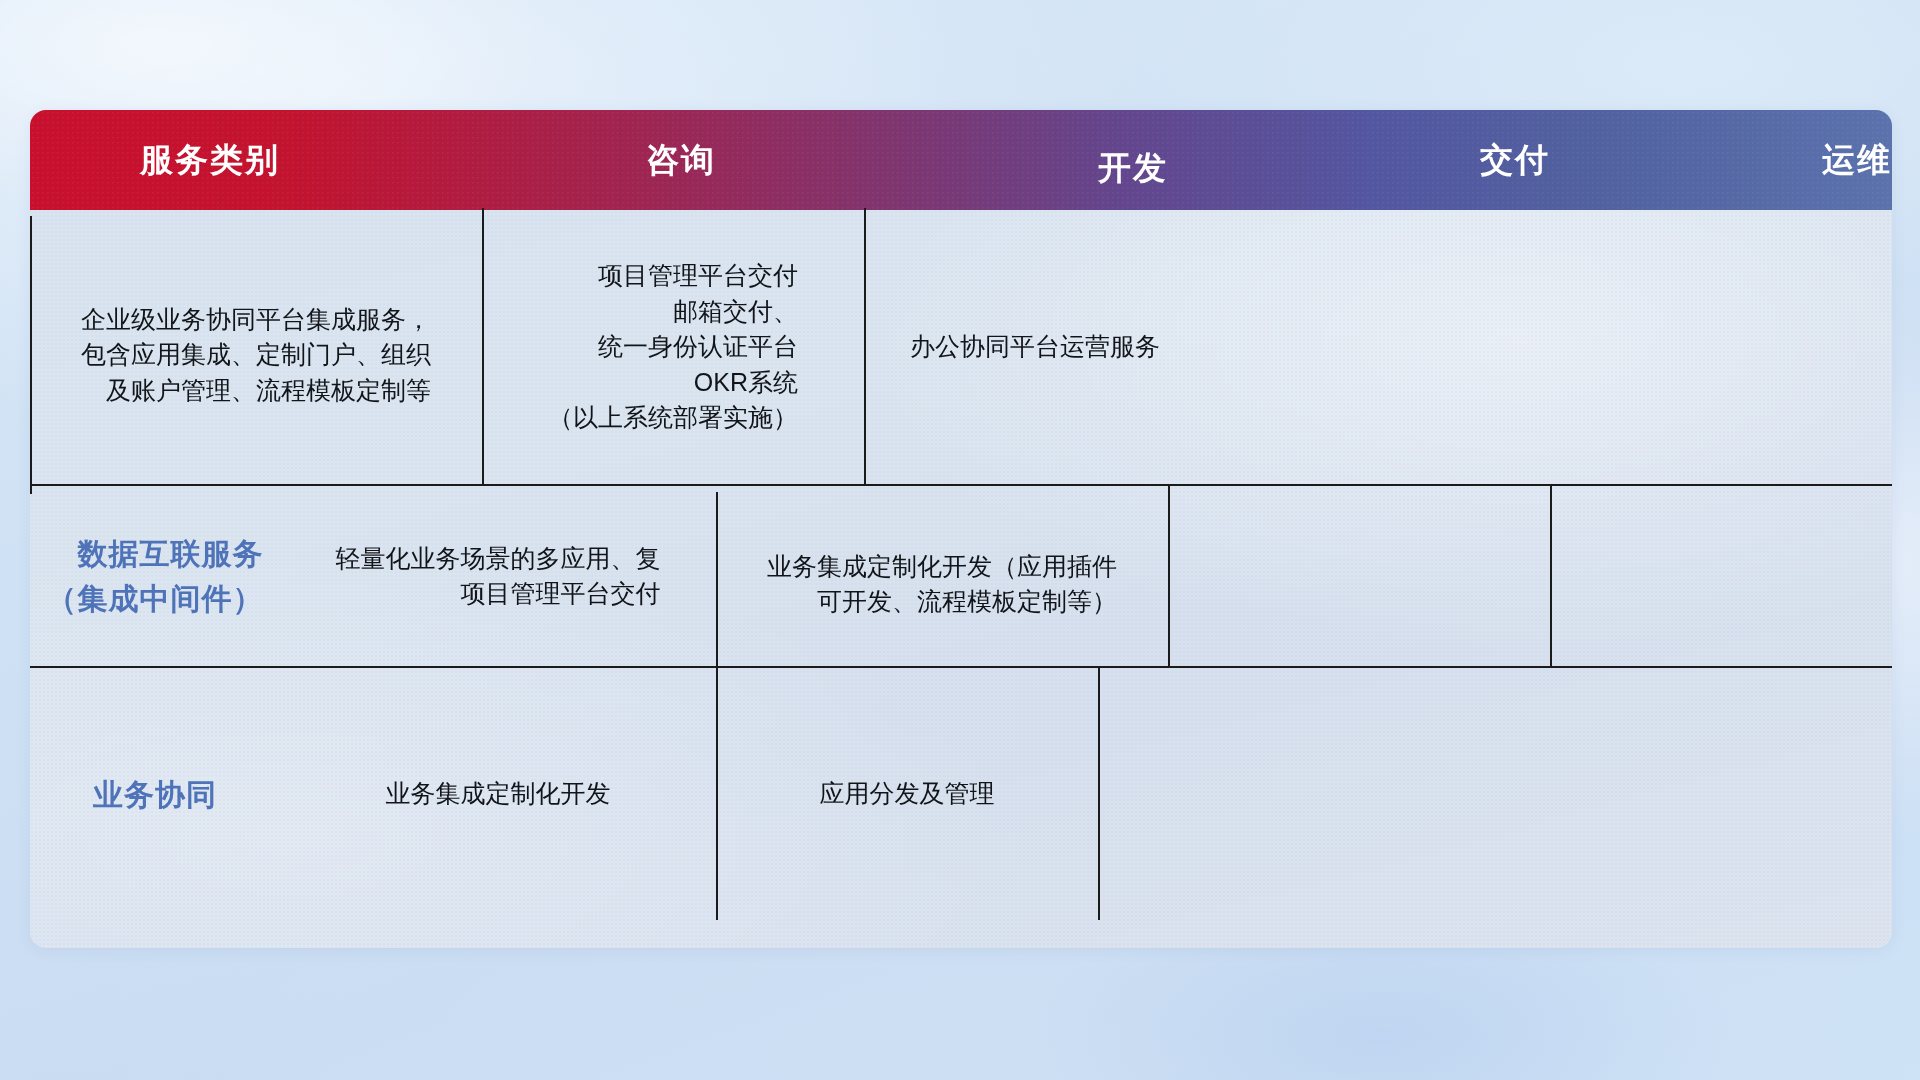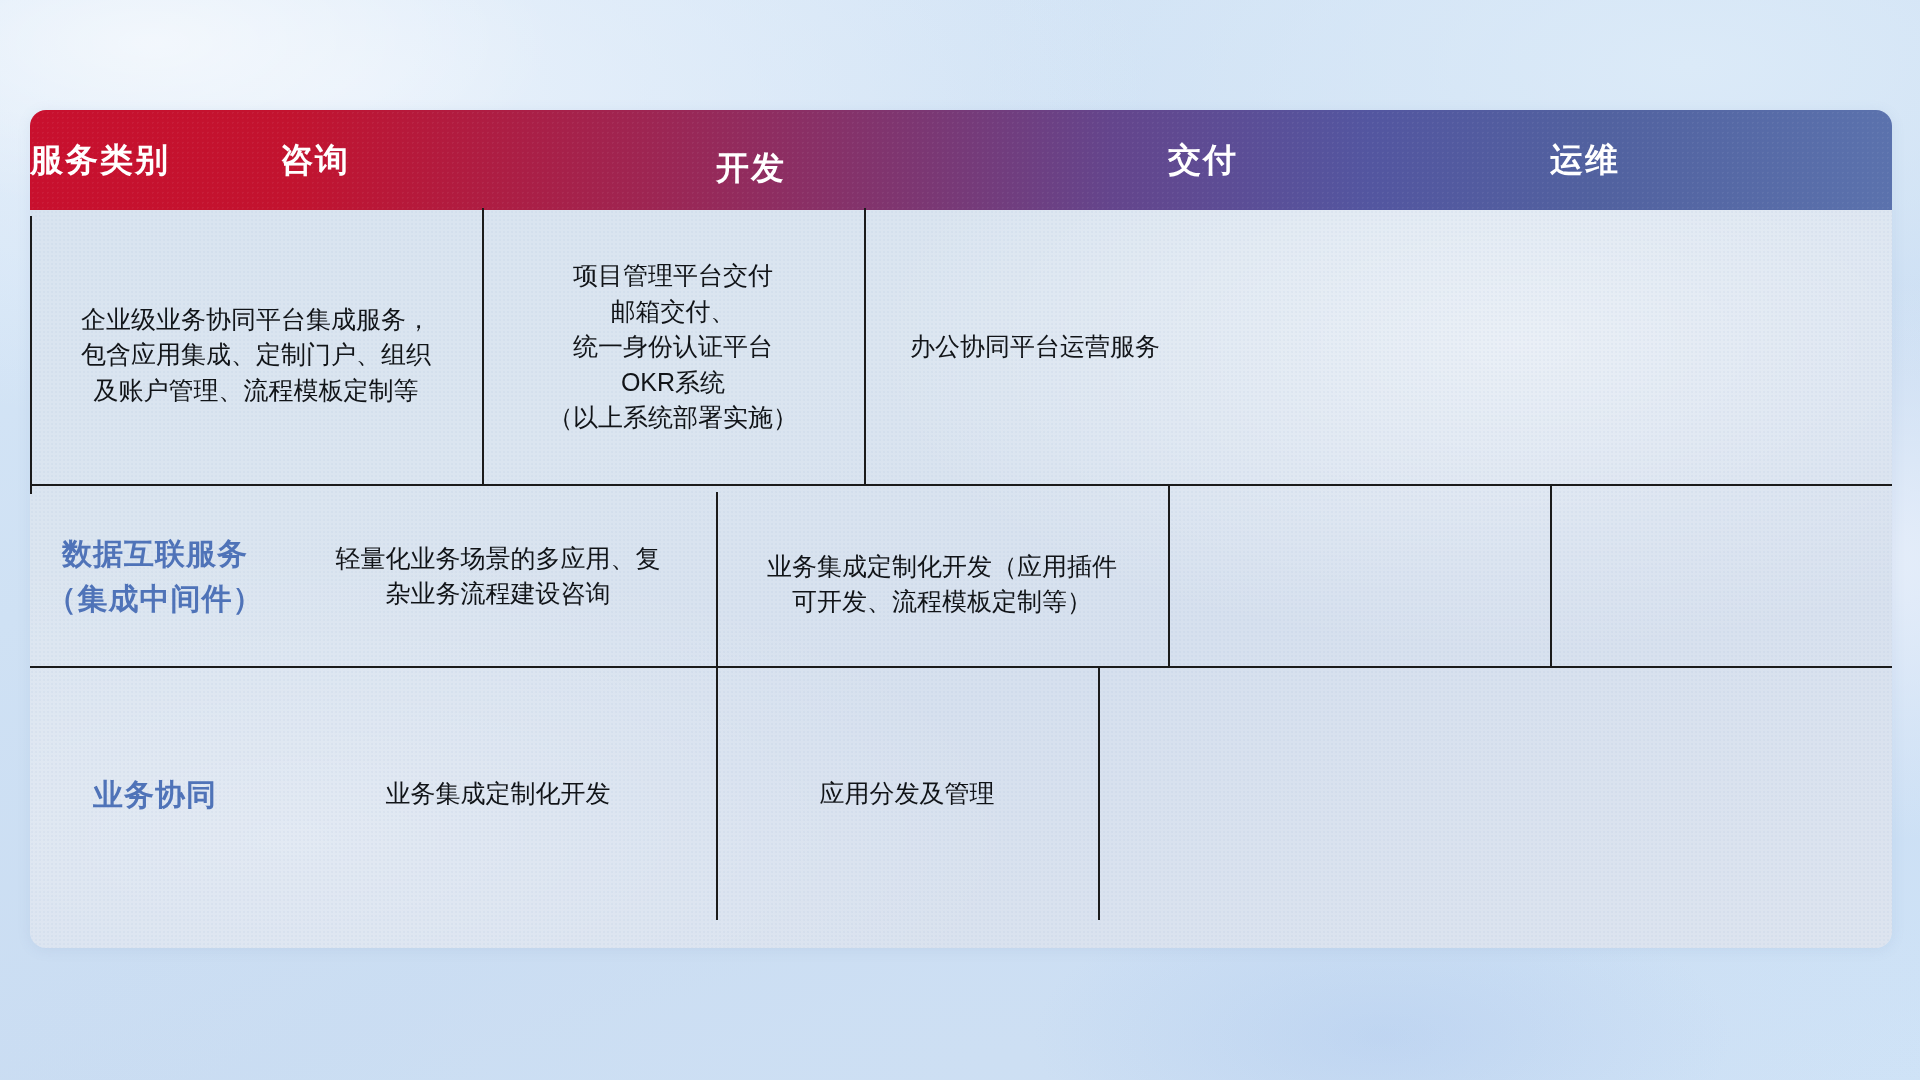--- a/index.html
+++ b/index.html
@@ -72,23 +72,24 @@
     background-size: 5px 5px;
     opacity: .5;
     pointer-events: none;
   }
   .th {
     position: relative;
     z-index: 2;
     color: #ffffff;
     font-size: 33px;
     font-weight: bold;
-    text-align: left;
+    text-align: right;
     letter-spacing: 2px;
     white-space: nowrap;
+    padding-left: 20px;
   }
 
   
   .tbody {
     position: relative;
     height: 738px;
     background:
       radial-gradient(ellipse 50% 60% at 80% 18%, rgba(255,255,255,.45), rgba(255,255,255,0) 70%),
       radial-gradient(ellipse 55% 55% at 14% 85%, rgba(255,255,255,.30), rgba(255,255,255,0) 72%),
       linear-gradient(165deg, #d9e4f0 0%, #dbe5f0 30%, #d6e0ee 60%, #dde4ef 100%);
@@ -114,21 +115,21 @@
   .row-1 { height: 276px; }
   .row-2 { height: 182px; }
   .row-3 { height: 252px; }
 
   .td {
     position: relative;
     height: 100%;
     display: flex;
     align-items: center;
     justify-content: center;
-    text-align: center;
+    text-align: right;
     padding: 13px 14px;
     font-size: 25px;
     line-height: 1.42;
     color: #111418;
     white-space: pre-line;
   }
   .td.sep::before {
     content: "";
     position: absolute;
     left: 0;
@@ -180,21 +181,21 @@
 统一身份认证平台
 OKR系统
 （以上系统部署实施）</div>
       <div class="td c5 sep">办公协同平台运营服务</div>
     </div>
 
     <div class="trow row-2">
       <div class="td c1 category">数据互联服务
 （集成中间件）</div>
       <div class="td c2">轻量化业务场景的多应用、复
-杂业务流程建设咨询</div>
+项目管理平台交付</div>
       <div class="td c3 sep">业务集成定制化开发（应用插件
 可开发、流程模板定制等）</div>
       <div class="td c4 sep"></div>
       <div class="td c5 sep"></div>
     </div>
 
     <div class="trow row-3">
       <div class="td c1 category">业务协同</div>
       <div class="td c2">业务集成定制化开发</div>
       <div class="td c4 sep">应用分发及管理</div>

